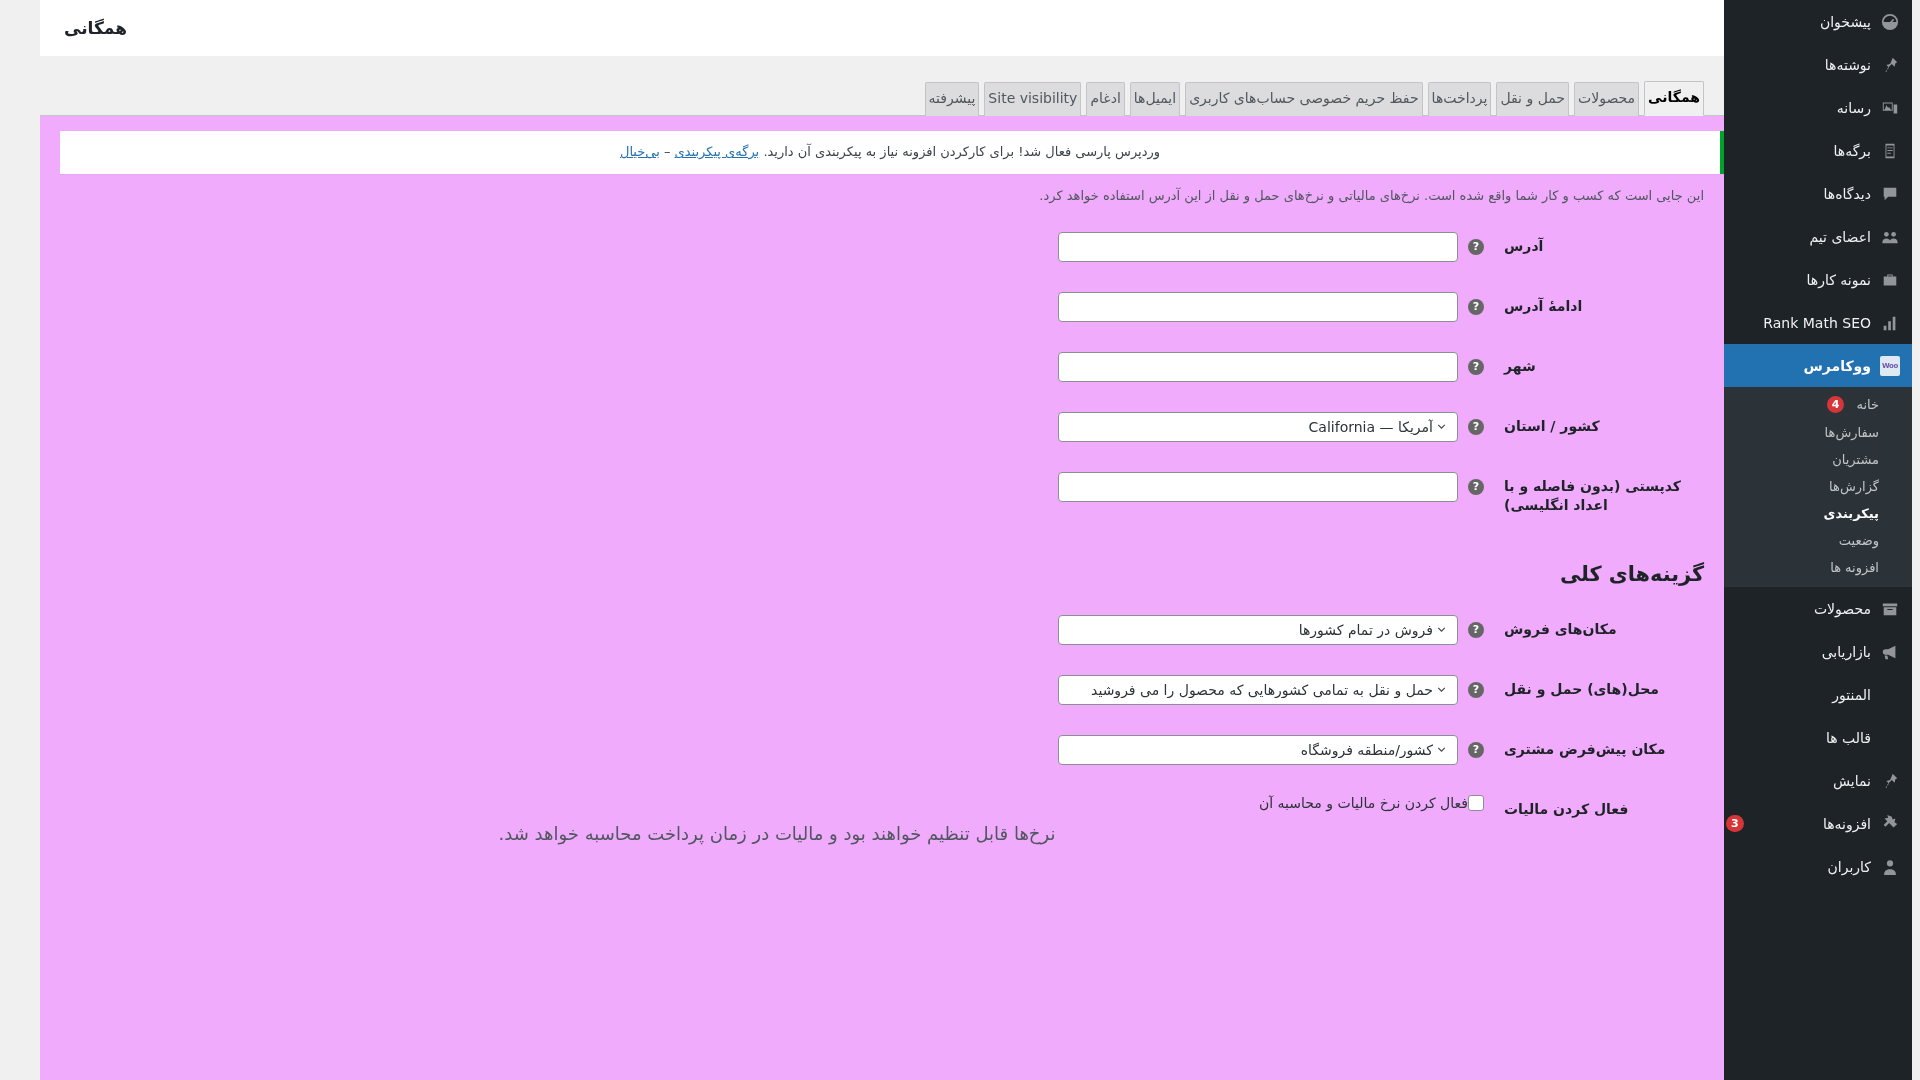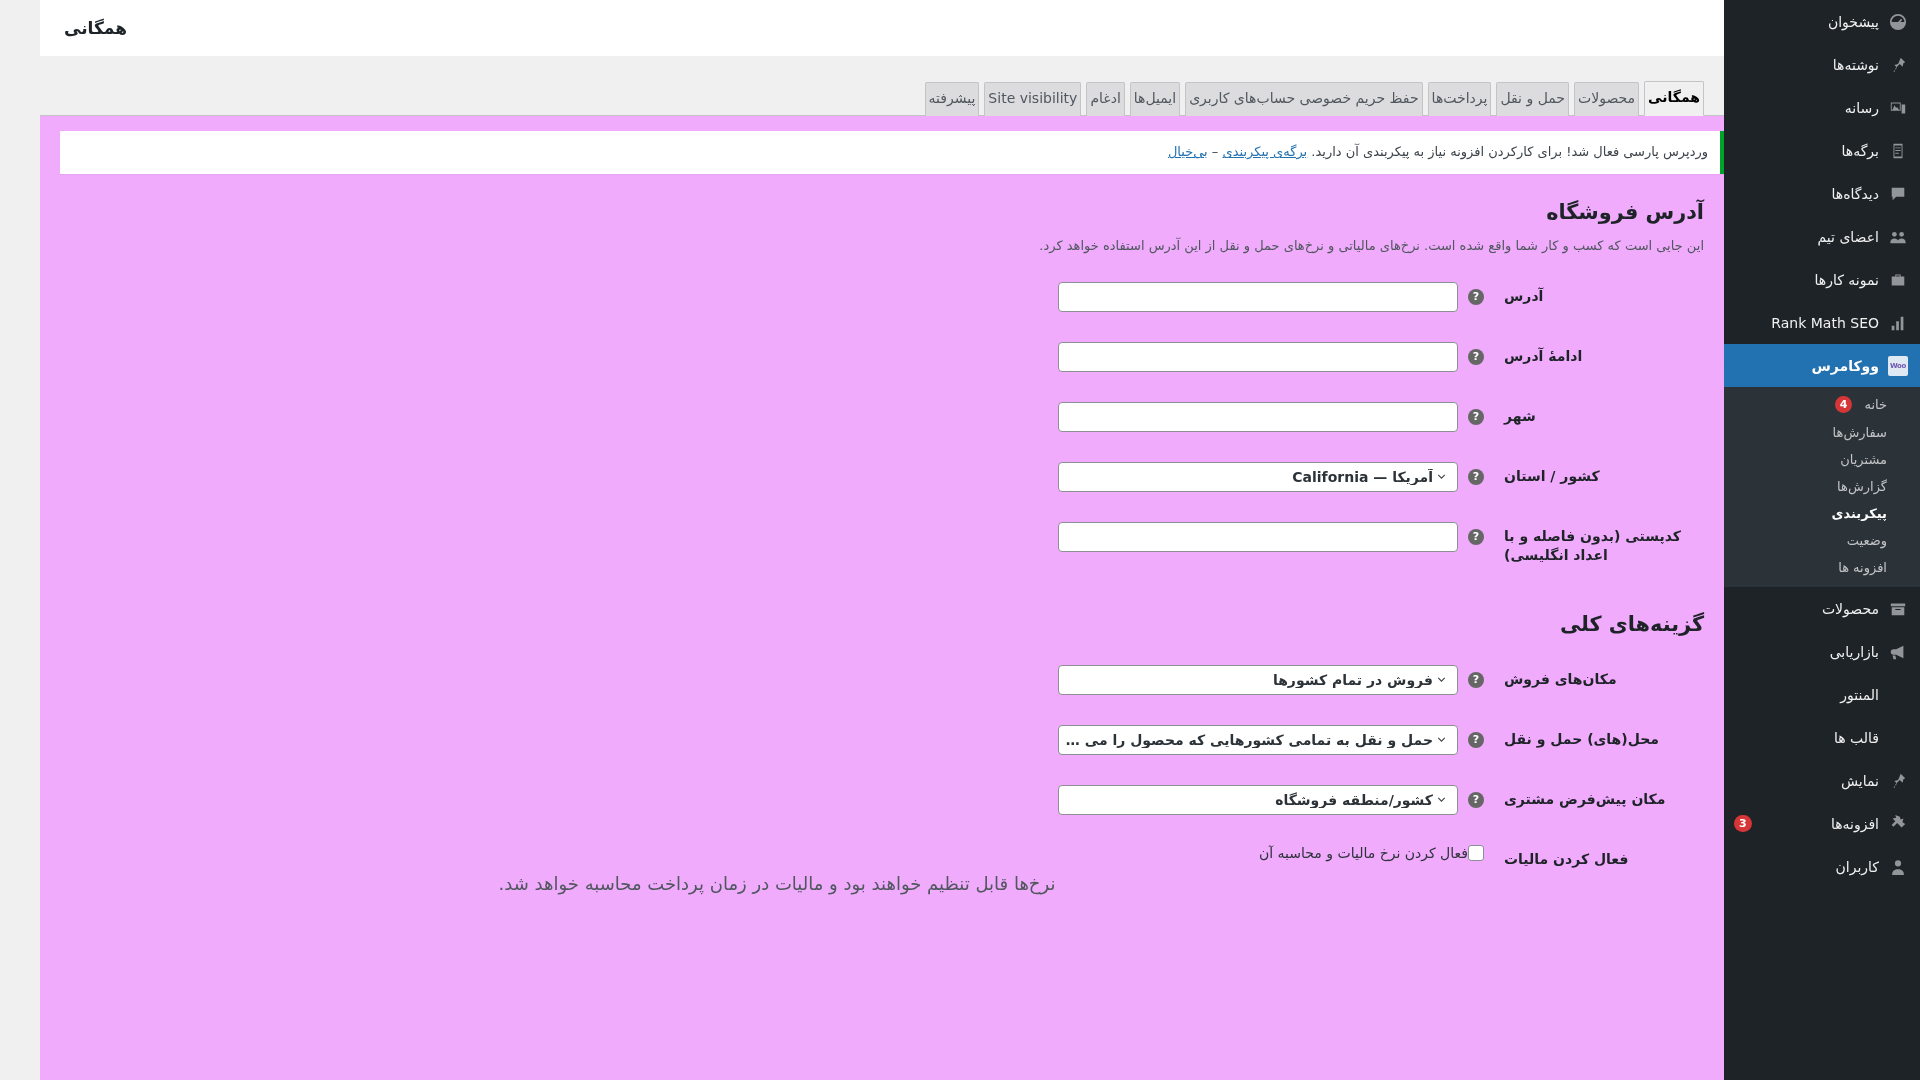--- a/index.html
+++ b/index.html
@@ -7,21 +7,21 @@
     width: 1920px; height: 1080px;
     overflow: hidden;
     font-family: "DejaVu Sans", "Liberation Sans", sans-serif;
     background: #f0f0f1;
     direction: rtl;
   }
   #root { position: relative; width: 1920px; height: 1080px; }
 
   
   #adminmenu {
-    position: absolute; top: 0; right: 0;
+    position: absolute; top: 0; right: 8px;
     width: 196px; height: 1080px;
     background: #1d2327;
     color: #fff;
     overflow: hidden;
   }
   .menu-top {
     display: flex; align-items: center; justify-content: flex-start;
     gap: 9px;
     height: 43px;
     padding: 0 12px 0 10px;
@@ -122,21 +122,21 @@
 
   
   .notice {
     background: #fff;
     border-right: 4px solid #00a32a;
     margin: 15px 0 0 20px;
     padding: 11px 12px;
     font-size: 13px;
     color: #3c434a;
     line-height: 1.6;
-    text-align: right;
+    text-align: center;
     box-shadow: 0 1px 1px rgba(0,0,0,.04);
   }
   .notice a { color: #2271b1; text-decoration: underline; }
 
   
   .wrap { padding: 0 20px 0 20px; }
   h2.section-title {
     font-size: 1.3em;
     font-weight: 700;
     color: #1d2327;
@@ -188,21 +188,21 @@
     width: 400px; height: 30px;
     border: 1px solid #8c8f94;
     border-radius: 4px;
     background: #fff;
     display: flex; align-items: center;
     padding: 0 8px 0 6px;
     font-size: 14px; color: #2c3338;
     cursor: pointer;
     position: relative;
   }
-  .wc-select .val { flex: 1 1 auto; text-align: right; white-space: nowrap; overflow: hidden; text-overflow: ellipsis; font-weight: bold;}
+  .wc-select .val { flex: 1 1 auto; text-align: right; white-space: nowrap; overflow: hidden; text-overflow: ellipsis;}
   .wc-select .chev {
     flex: 0 0 auto; width: 16px; height: 16px;
     display: inline-flex; align-items: center; justify-content: center;
   }
   .wc-select .chev svg { width: 13px; height: 13px; fill: none; stroke: #3c434a; stroke-width: 2; }
   .checkbox-row { display: flex; align-items: center; gap: 0; }
   input[type=checkbox].wc-cb {
     width: 16px; height: 16px;
     border: 1px solid #8c8f94; border-radius: 3px;
     background: #fff; appearance: none; -webkit-appearance: none;
@@ -403,21 +403,20 @@
       <div class="nav-tab">پیشرفته</div>
     </div>
 
     <div class="notice">
       <span>وردپرس پارسی فعال شد! برای کارکردن افزونه نیاز به پیکربندی آن دارید.</span>
       <a href="#">برگه‌ی پیکربندی</a><span> – </span><a href="#">بی‌خیال</a>
     </div>
 
     <div class="wrap">
 
-      <h2 class="section-title">آدرس فروشگاه</h2>
       <p class="section-desc">این جایی است که کسب و کار شما واقع شده است. نرخ‌های مالیاتی و نرخ‌های حمل و نقل از این آدرس استفاده خواهد کرد.</p>
 
       <table class="form-table">
         <tbody>
             <tr>
           <th>آدرس</th>
           <td>
             <div class="field-row">
               <span class="help-tip">?</span>
               <input class="regular-text" type="text" value="" style="">

